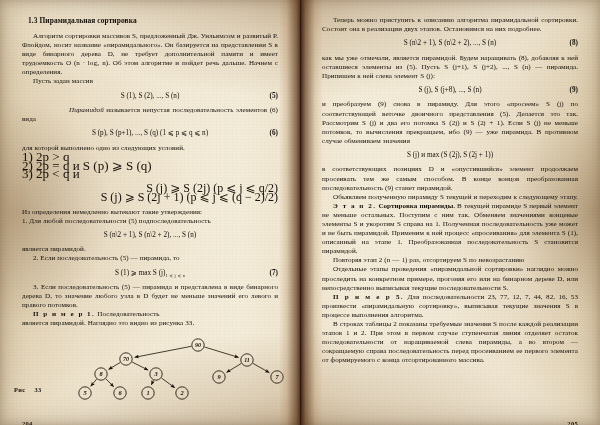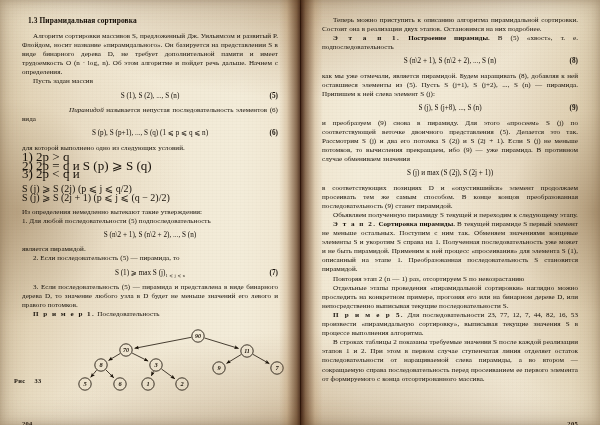--- a/index.html
+++ b/index.html
@@ -126,23 +126,23 @@
     margin: 5px 0 5px 0;
     color: #16100a;
   }
   .eq .num {
     position: absolute;
     right: 0;
     top: 0;
     font-weight: bold;
   }
   .eq-lines {
-    font-size: 10px;
+    font-size: 12px;
     line-height: 9.2px;
-    text-align: left;
+    text-align: right;
     margin: 5px 0 5px 0;
   }
   .eq-lines div { white-space: nowrap; }
 
   .maxsub {
     display: inline-block;
     vertical-align: -0.32em;
     text-align: center;
     line-height: 1;
   }
@@ -247,20 +247,21 @@
       <div class="eq">
         <span>S (1) ⩾ max S (j)</span><span class="maxsub"><span class="bot">1 ⩽ j ⩽ n</span></span>
         <span class="num">(7)</span>
       </div>
 
       <p class="t">3. Если последовательность (5) — пирамида и представлена в виде бинарного дерева D, то значение любого узла в D будет не меньше значений его левого и правого потомков.</p>
 
       <p class="t"><span class="spaced bold">П р и м е р  1.</span> <span>Последовательность</span></p>
 
 
+      <p class="t noind">является пирамидой. Наглядно это видно из рисунка 33.</p>
 
       <div class="figure">
         <svg class="tree" width="272" height="72" viewBox="0 0 272 72">
           <defs>
             <marker id="ah" markerWidth="7" markerHeight="7" refX="5.4" refY="2.4" orient="auto">
               <path d="M0,0 L5.6,2.4 L0,4.8 L1.3,2.4 z" fill="#1a1208"></path>
             </marker>
           </defs>
           <g id="tree-edges">
               <line x1="169.32501535025364" y1="13.297913681895125" x2="112.63821542908352" y2="24.320346999900426" stroke="#1a1208" stroke-width="0.8" marker-end="url(#ah)"></line>
@@ -328,21 +329,20 @@
 
     </div>
     <div class="folio folio-left">204</div>
   </div>
 
   <div class="page page-right">
     <div class="col">
 
       <p class="t">Теперь можно приступить к описанию алгоритма пирамидальной сортировки. Состоит она в реализации двух этапов. Остановимся на них подробнее.</p>
 
-      <p class="t"><span class="spaced bold">Э т а п  1.</span> <span class="bold">Построение пирамиды.</span> <span>В (5) «хвост», т. е. подпоследовательность</span></p>
 
       <div class="eq">
         <span>S (n\2 + 1), S (n\2 + 2), ..., S (n)</span>
         <span class="num">(8)</span>
       </div>
 
       <p class="t noind">как мы уже отмечали, является пирамидой. Будем наращивать (8), добавляя к ней оставшиеся элементы из (5). Пусть S (j+1), S (j+2), ..., S (n) — пирамида. Припишем к ней слева элемент S (j):</p>
 
       <div class="eq">
         <span>S (j), S (j+8), ..., S (n)</span>

